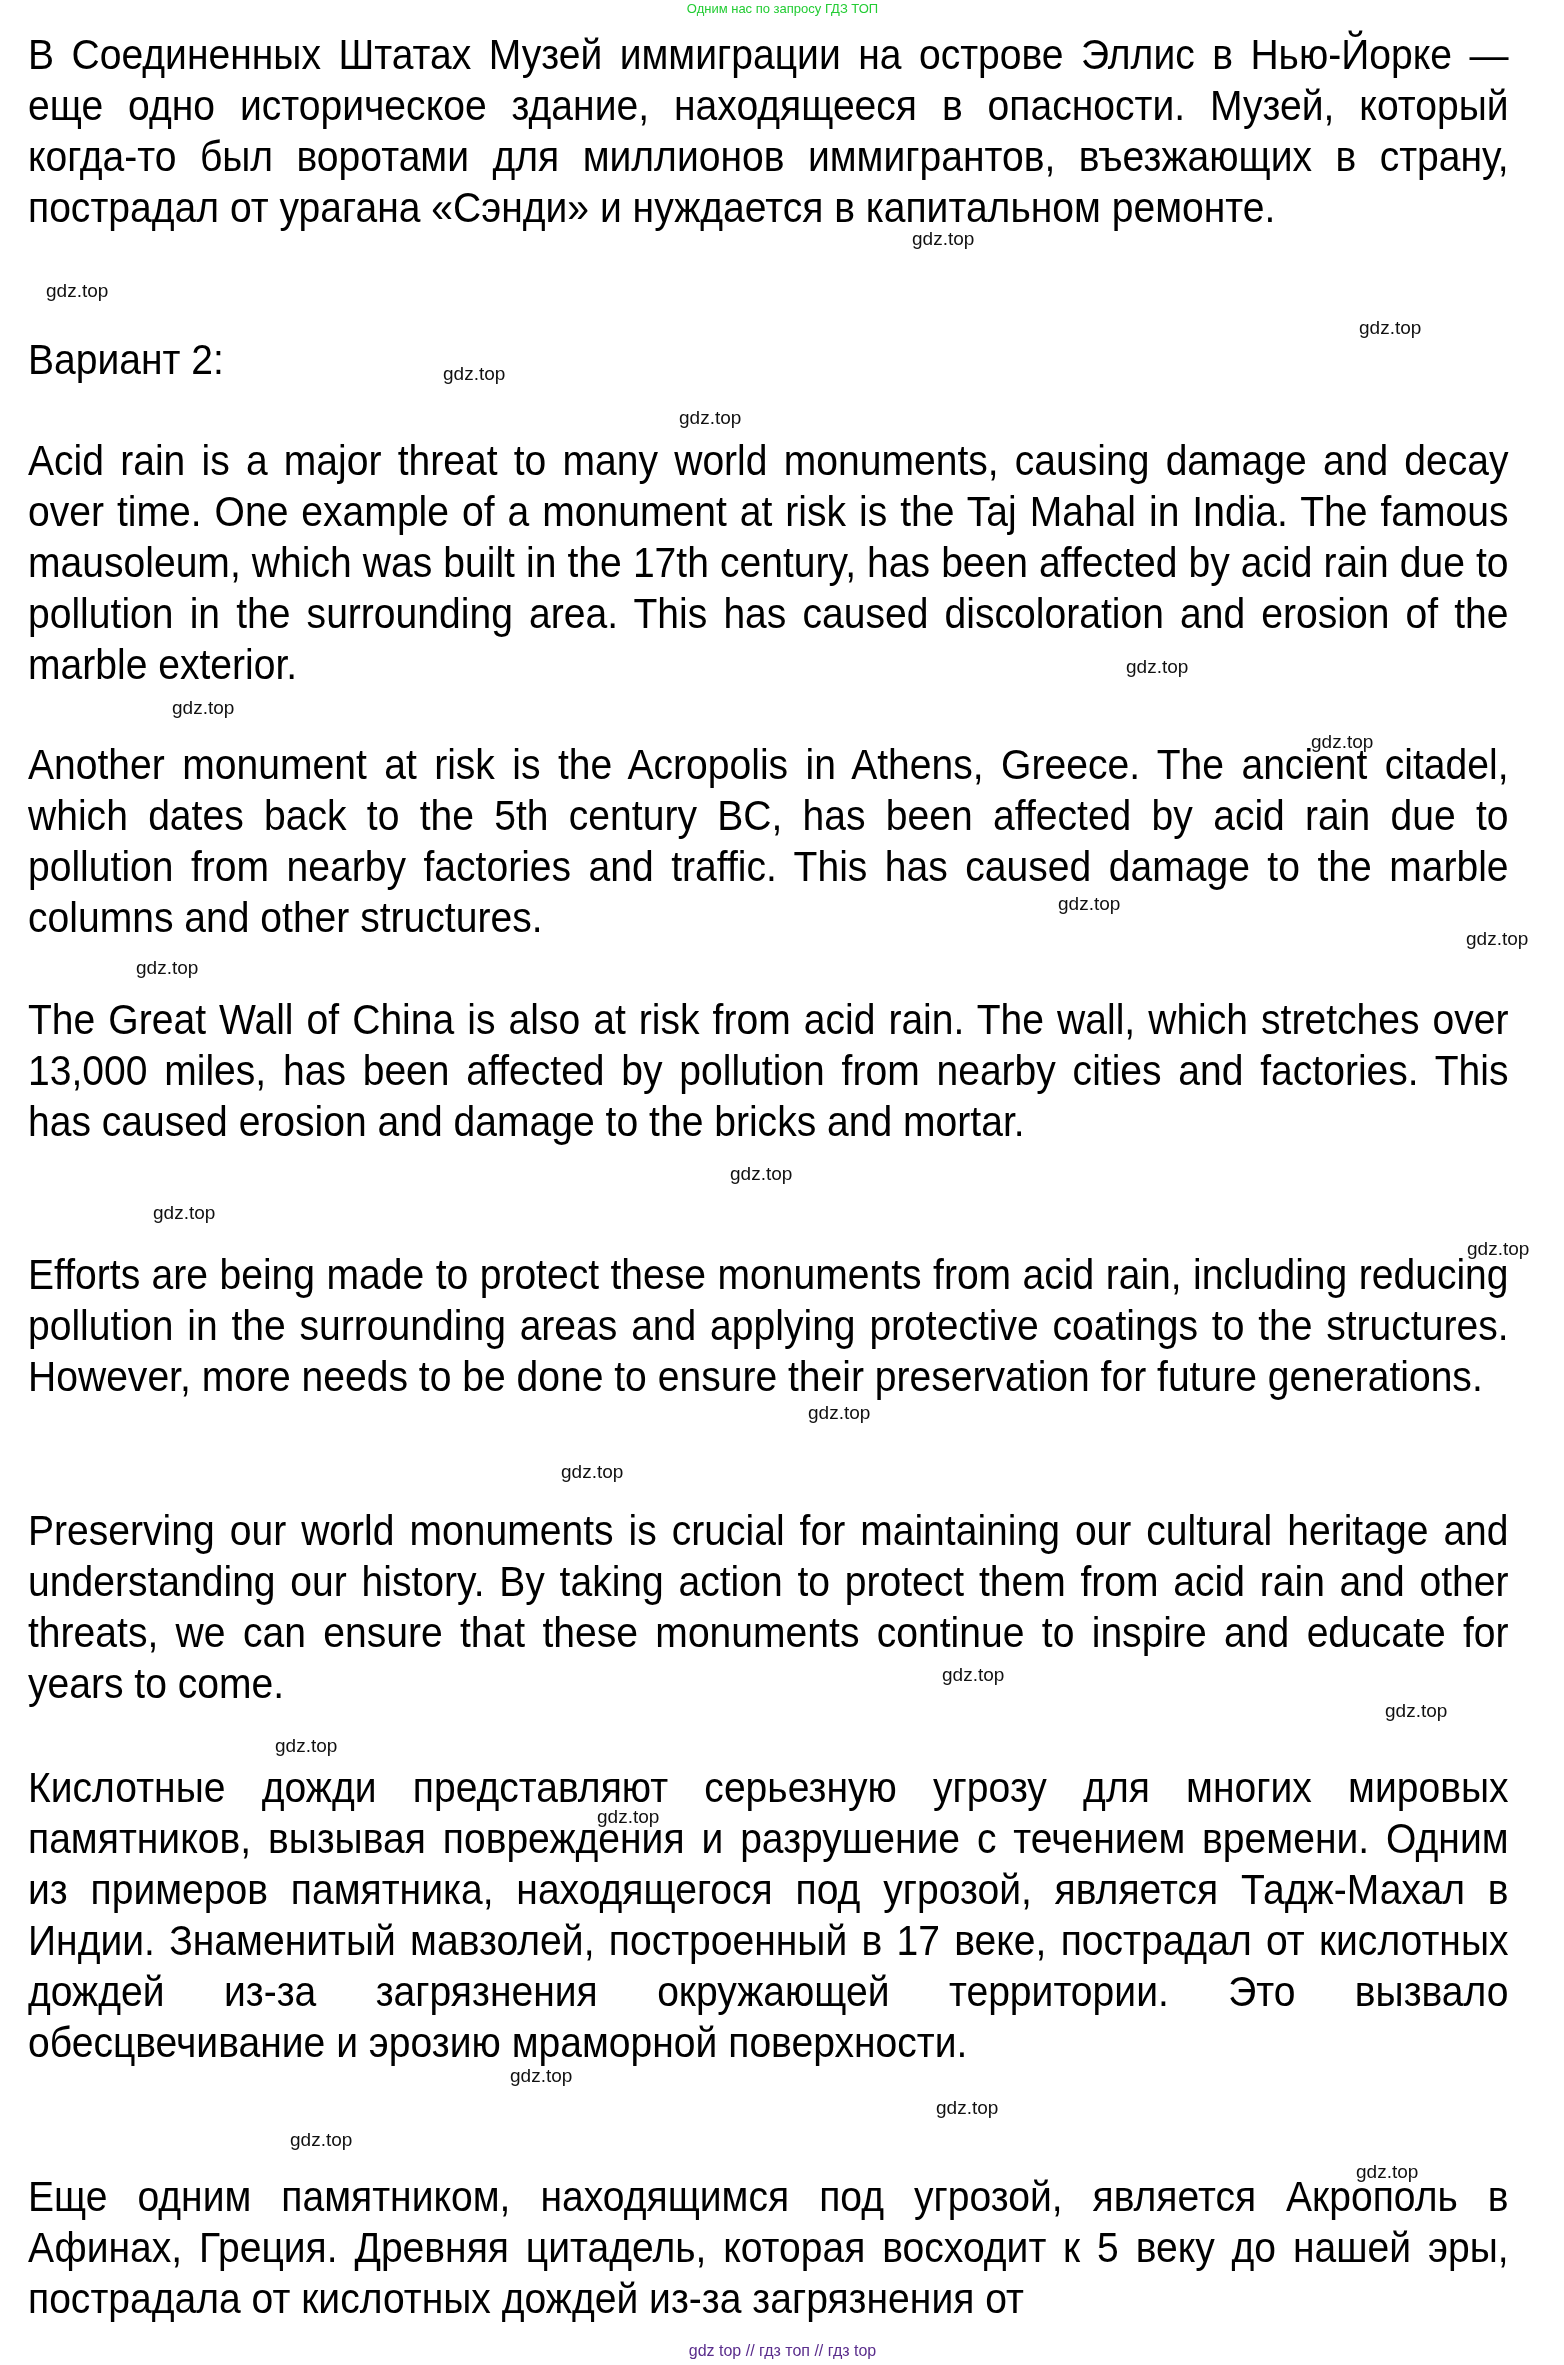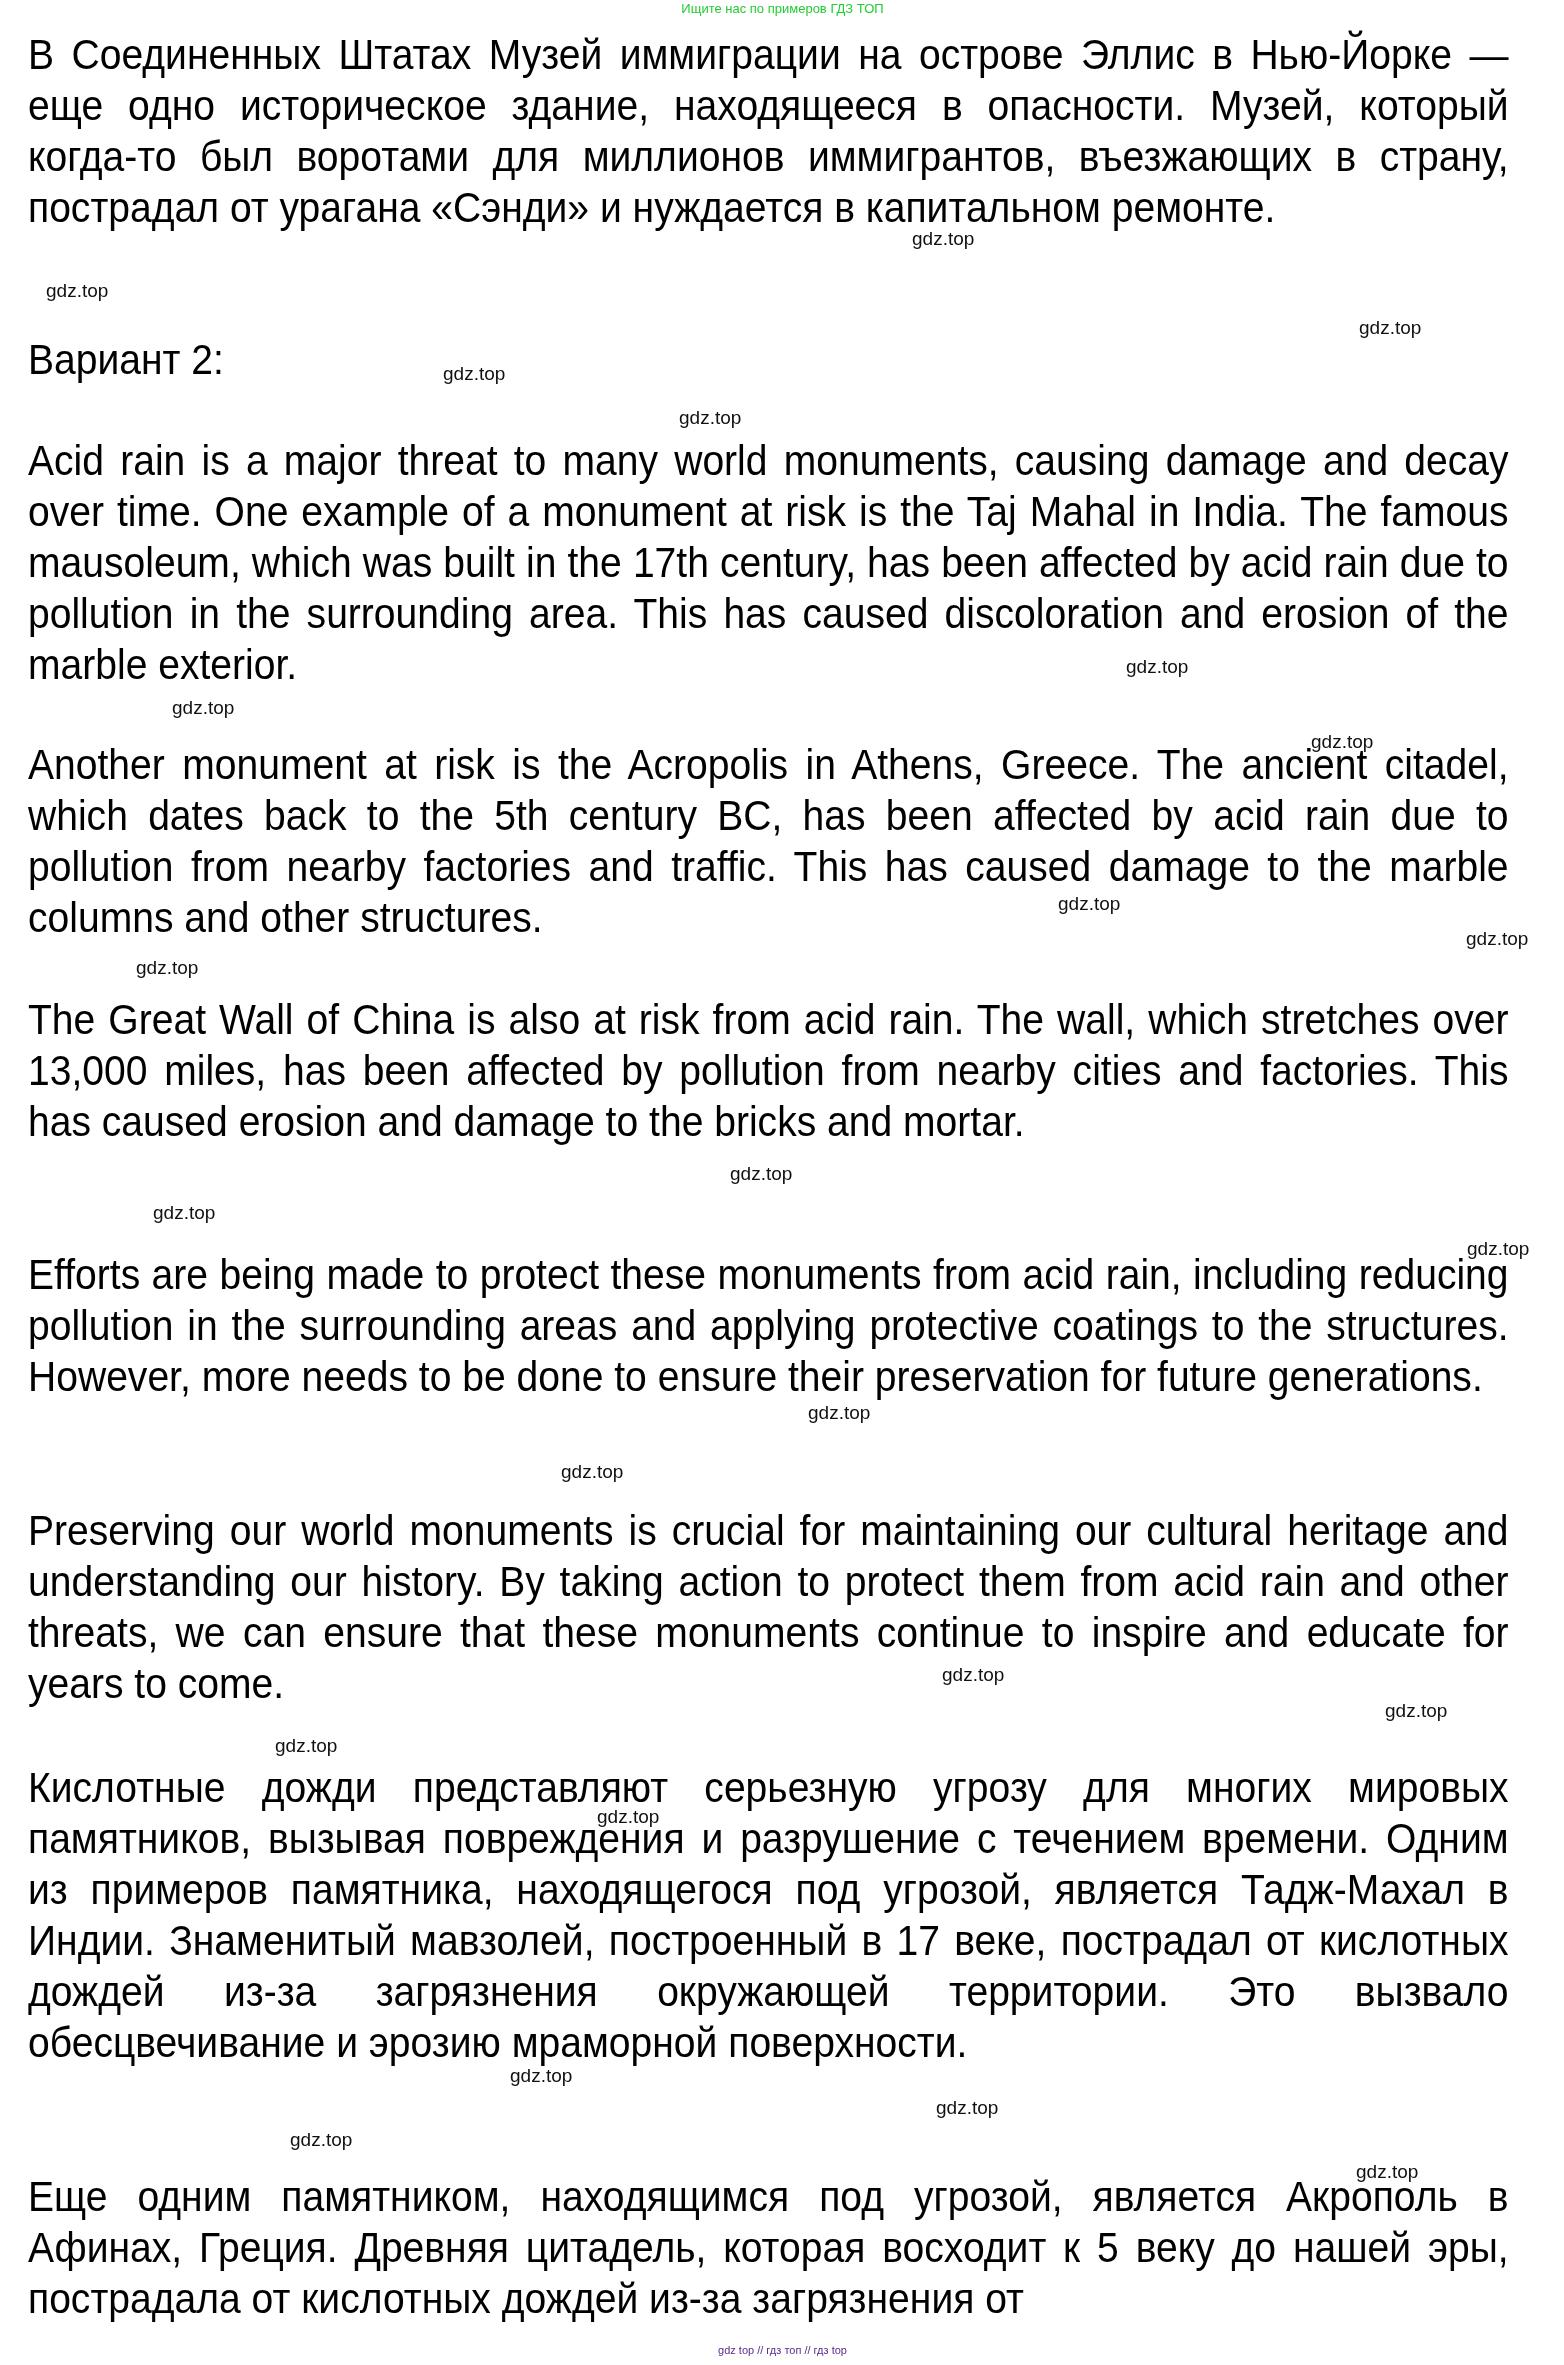--- a/index.html
+++ b/index.html
@@ -6,21 +6,21 @@
     body {
       width: 1565px; height: 2366px; position: relative; overflow: hidden;
       font-family: "Liberation Sans", sans-serif; color: #000;
     }
     .top-banner {
       position: absolute; top: 0; left: 0; width: 1565px; text-align: center;
       font-size: 13px; line-height: 17px; color: #22cc33;
     }
     .bottom-banner {
       position: absolute; top: 2342px; left: 0; width: 1565px; text-align: center;
-      font-size: 11px; line-height: 17px; color: #5a2d8c;
+      font-size: 16px; line-height: 17px; color: #5a2d8c;
     }
     .para {
       position: absolute; left: 27.5px; width: 1481px;
       font-size: 42px; line-height: 51px;
       text-align: justify; text-align-last: left;
       margin: 0;
       transform: scaleX(0.93); transform-origin: left top;
       width: 1592px;
     }
     .heading {
@@ -28,21 +28,21 @@
       transform: scaleX(0.93); transform-origin: left top;
     }
     .wm {
       position: absolute; font-size: 19px; line-height: 23px; color: #111;
       white-space: nowrap;
     }
   </style>
 </head>
 <body>
 
-<div class="top-banner">Ищите нас по примеров ГДЗ ТОП</div>
+<div class="top-banner">Одним нас по запросу ГДЗ ТОП</div>
 
 <p class="para" style="top:29px;">В Соединенных Штатах Музей иммиграции на острове Эллис в Нью-Йорке — еще одно историческое здание, находящееся в опасности. Музей, который когда-то был воротами для миллионов иммигрантов, въезжающих в страну, пострадал от урагана «Сэнди» и нуждается в капитальном ремонте.</p>
 
 <div class="heading" style="top:334px;">Вариант 2:</div>
 
 <p class="para" style="top:435px;">Acid rain is a major threat to many world monuments, causing damage and decay over time. One example of a monument at risk is the Taj Mahal in India. The famous mausoleum, which was built in the 17th century, has been affected by acid rain due to pollution in the surrounding area. This has caused discoloration and erosion of the marble exterior.</p>
 <p class="para" style="top:739px;">Another monument at risk is the Acropolis in Athens, Greece. The ancient citadel, which dates back to the 5th century BC, has been affected by acid rain due to pollution from nearby factories and traffic. This has caused damage to the marble columns and other structures.</p>
 <p class="para" style="top:994px;">The Great Wall of China is also at risk from acid rain. The wall, which stretches over 13,000 miles, has been affected by pollution from nearby cities and factories. This has caused erosion and damage to the bricks and mortar.</p>
 <p class="para" style="top:1249px;">Efforts are being made to protect these monuments from acid rain, including reducing pollution in the surrounding areas and applying protective coatings to the structures. However, more needs to be done to ensure their preservation for future generations.</p>
 <p class="para" style="top:1505px;">Preserving our world monuments is crucial for maintaining our cultural heritage and understanding our history. By taking action to protect them from acid rain and other threats, we can ensure that these monuments continue to inspire and educate for years to come.</p>

